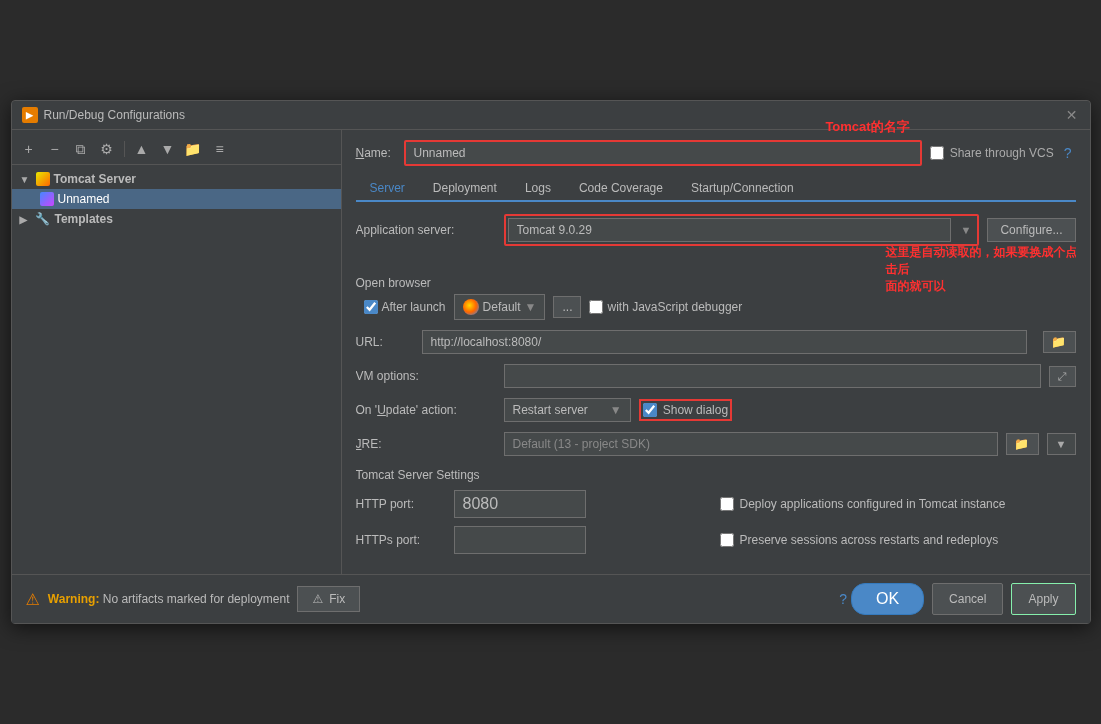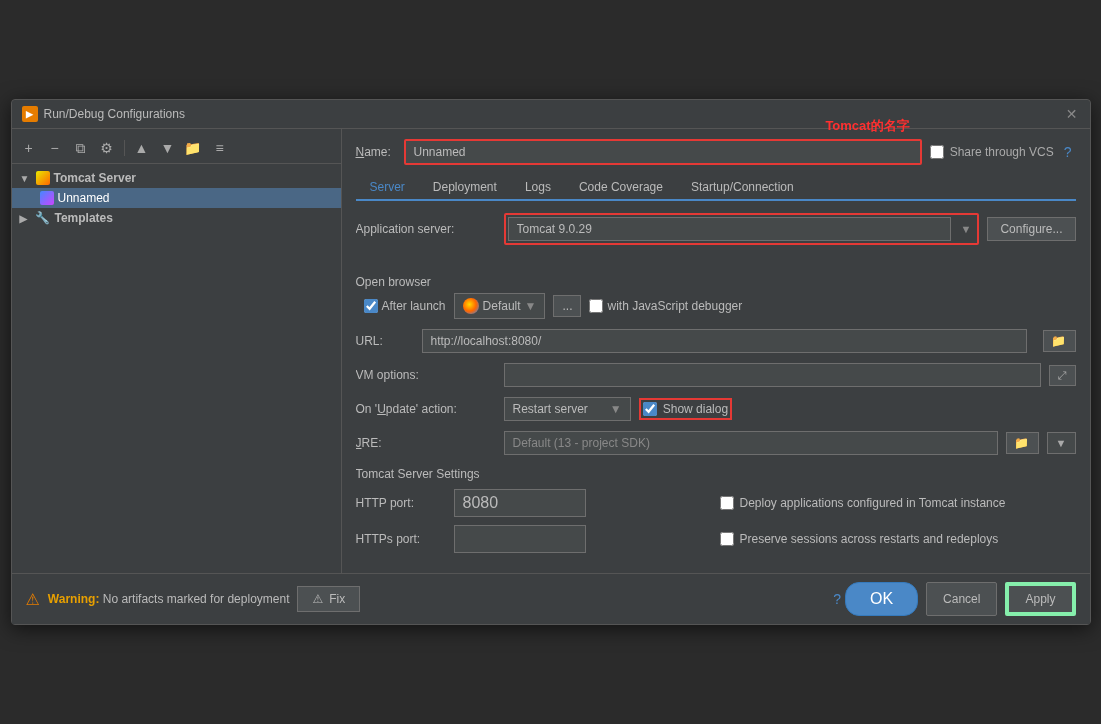--- a/index.html
+++ b/index.html
@@ -492,21 +492,21 @@
       background: #4c5052;
       border: 1px solid #6e6e6e;
       color: #bbbbbb;
       padding: 6px 16px;
       cursor: pointer;
       font-size: 12px;
       border-radius: 2px;
     }
     .btn-apply {
       background: #4c5052;
-      border: 4px solid #86efac;
+      border: 1px solid #86efac;
       color: #bbbbbb;
       padding: 6px 16px;
       cursor: pointer;
       font-size: 12px;
       border-radius: 2px;
     }
     .question-btn {
       background: transparent;
       border: none;
       color: #4a88c7;
@@ -592,20 +592,24 @@
 
       <div class="content-area">
 
         <div class="form-row" style="position:relative; margin-bottom: 30px;">
           <span class="form-label">Application server:</span>
           <div class="app-server-wrapper">
             <input type="text" class="server-select" value="Tomcat 9.0.29" style="flex: 1 1 0%; background: rgb(69, 73, 74); border: 1px solid rgb(110, 110, 110); color: rgb(187, 187, 187); padding: 4px 8px; font-size: 12px;">
             <span style="color:#888; font-size:11px; cursor:pointer; padding:0 4px;">▼</span>
           </div>
           <button class="configure-btn">Configure...</button>
+          <div class="server-annotation">
+            <span>这里是自动读取的，如果要换成个点击后</span><br>
+            <span>面的就可以</span>
+          </div>
         </div>
 
         <div class="open-browser-section">
           <span class="section-label">Open browser</span>
           <div class="browser-row" style="margin-top:4px;">
             <div class="checkbox-wrap">
               <input type="checkbox" class="checkbox" checked="" style="">
               <span>After launch</span>
             </div>
             <div class="browser-select">

